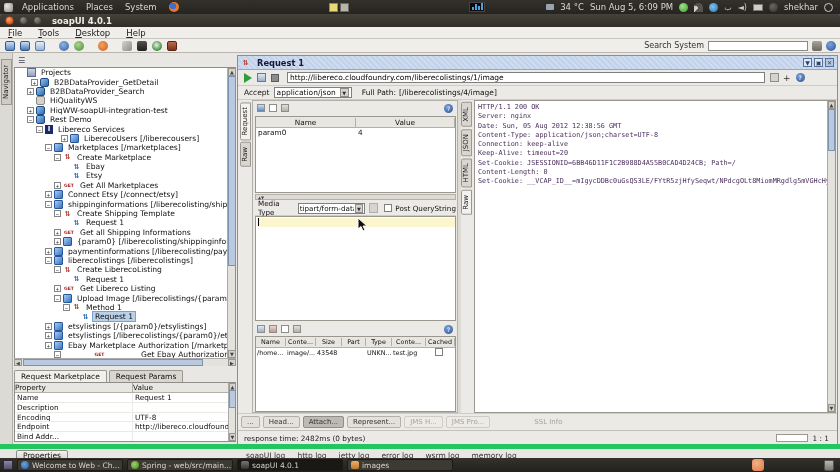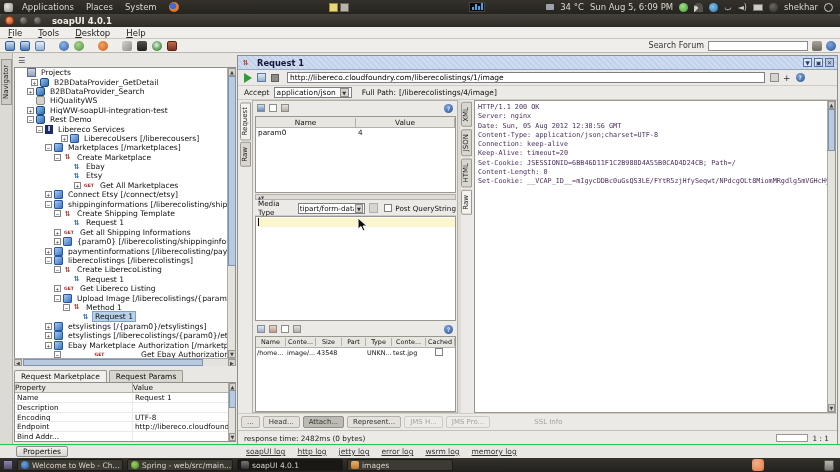--- a/index.html
+++ b/index.html
@@ -71,21 +71,21 @@
   #props-table{position:absolute;left:14px;top:382px;width:222px;height:60px;background:#fff;border:1px solid #8f8d88;overflow:hidden;}
   .phead{display:flex;background:#e8e6e1;border-bottom:1px solid #b3b0aa;font-size:7.3px;text-align:left;height:10px;}
   .phead div{border-right:1px solid #b3b0aa;}
   .prow{display:flex;height:9.8px;font-size:7.3px;border-bottom:1px solid #eceae6;}
   .prow div{overflow:hidden;white-space:nowrap;padding:0 2px;border-right:1px solid #eceae6;}
   .pc1{width:118px;}.pc2{width:100px;}
   #props-vscroll{position:absolute;left:228px;top:383px;width:7px;height:58px;background:#e4e2dd;border-left:1px solid #aaa;}
   #props-vthumb{position:absolute;left:0;top:7px;width:7px;height:18px;background:#b9c9df;border:1px solid #7e93ad;}
 
   
-  #bottom-band{position:absolute;left:0;top:444px;width:840px;height:14px;background:#e9e7e3;border-top:1px solid #22c55e;}
+  #bottom-band{position:absolute;left:0;top:444px;width:840px;height:14px;background:#e9e7e3;border-top:5px solid #22c55e;}
   #properties-btn{position:absolute;left:16px;top:1px;height:11px;padding:0 6px;font-size:7.5px;background:linear-gradient(#f3f1ed,#d8d5cf);border:1px solid #8f8d88;border-radius:2px;line-height:10px;}
   #log-tabs{position:absolute;left:246px;top:2px;display:flex;font-size:7.5px;color:#333;text-decoration:underline;}
   .logtab{margin-right:12px;}
 
   
   #req-window{position:absolute;left:237px;top:55px;width:601px;height:389px;background:#eceae6;border:1px solid #8f8d88;}
   #rq-titlebar{position:absolute;left:0;top:0;width:599px;height:14px;background:repeating-linear-gradient(45deg,#cfdcf0 0 2px,#c2d2ea 2px 4px);border-bottom:1px solid #93a7c4;display:flex;align-items:center;}
   #rq-title{font-weight:bold;font-size:8.3px;color:#17173a;margin-left:4px;}
   #rq-controls{margin-left:auto;display:flex;margin-right:3px;}
   .rq-cbtn{width:9px;height:9px;border:1px solid #55709a;background:#dde7f5;margin-left:2px;font-size:6px;line-height:8px;text-align:center;color:#2c3e63;}
@@ -208,21 +208,21 @@
     <span class="tbico" style="background:linear-gradient(#cfe0f2,#4a77b5);border:1px solid #32598f;"></span>
     <span class="tbico" style="background:linear-gradient(#e8eef7,#9ab4d6);border:1px solid #5c7ba3;"></span>
     <span class="tbico" style="margin-left:14px;background:radial-gradient(circle at 40% 35%,#8fb4e6,#2d5a9e);border-radius:50%;"></span>
     <span class="tbico" style="background:radial-gradient(circle at 40% 35%,#a8d68a,#4c8a3a);border-radius:50%;"></span>
     <span class="tbico" style="margin-left:14px;background:radial-gradient(circle at 40% 40%,#f2a35c,#c85a1e);border-radius:50%;"></span>
     <span class="tbico" style="margin-left:14px;background:linear-gradient(135deg,#d6d3cd,#8f8d88);"></span>
     <span class="tbico" style="background:linear-gradient(#55524c,#211f1c);"></span>
     <span class="tbico" style="background:radial-gradient(circle at 45% 40%,#e8f2e6,#3f8a3a 70%);border-radius:50%;"></span>
     <span class="tbico" style="background:linear-gradient(#c06a4a,#7a3420);border:1px solid #5a2414;"></span>
     <div id="search-forum">
-      <span id="search-label">Search Forum</span>
+      <span id="search-label">Search System</span>
       <input id="search-input" value="" style="">
       <span class="mini-ico" style="background:linear-gradient(#a8a49c,#6a675f);border-radius:2px;"></span>
       <span class="mini-ico" style="background:radial-gradient(circle at 40% 35%,#7ea4dd,#28508f);border-radius:50%;"></span>
     </div>
   </div>
 
   <div id="main"></div>
   <div id="nav-strip">
     <div id="nav-tab">Navigator</div>
   </div>
@@ -282,21 +282,21 @@
       <div class="trow" style="padding-left: 48px;">
         <span class="exp-sp"></span>
         <span class="tico request">⇅</span>
         <span class="lbl">Ebay</span>
       </div>
       <div class="trow" style="padding-left: 48px;">
         <span class="exp-sp"></span>
         <span class="tico request">⇅</span>
         <span class="lbl">Etsy</span>
       </div>
-      <div class="trow" style="padding-left: 59px;">
+      <div class="trow" style="padding-left: 39px;">
         <span class="exp">+</span>
         <span class="tico get">GET</span>
         <span class="lbl">Get All Marketplaces</span>
       </div>
       <div class="trow" style="padding-left: 30px;">
         <span class="exp">+</span>
         <span class="tico resource"></span>
         <span class="lbl">Connect Etsy [/connect/etsy]</span>
       </div>
       <div class="trow" style="padding-left: 30px;">

